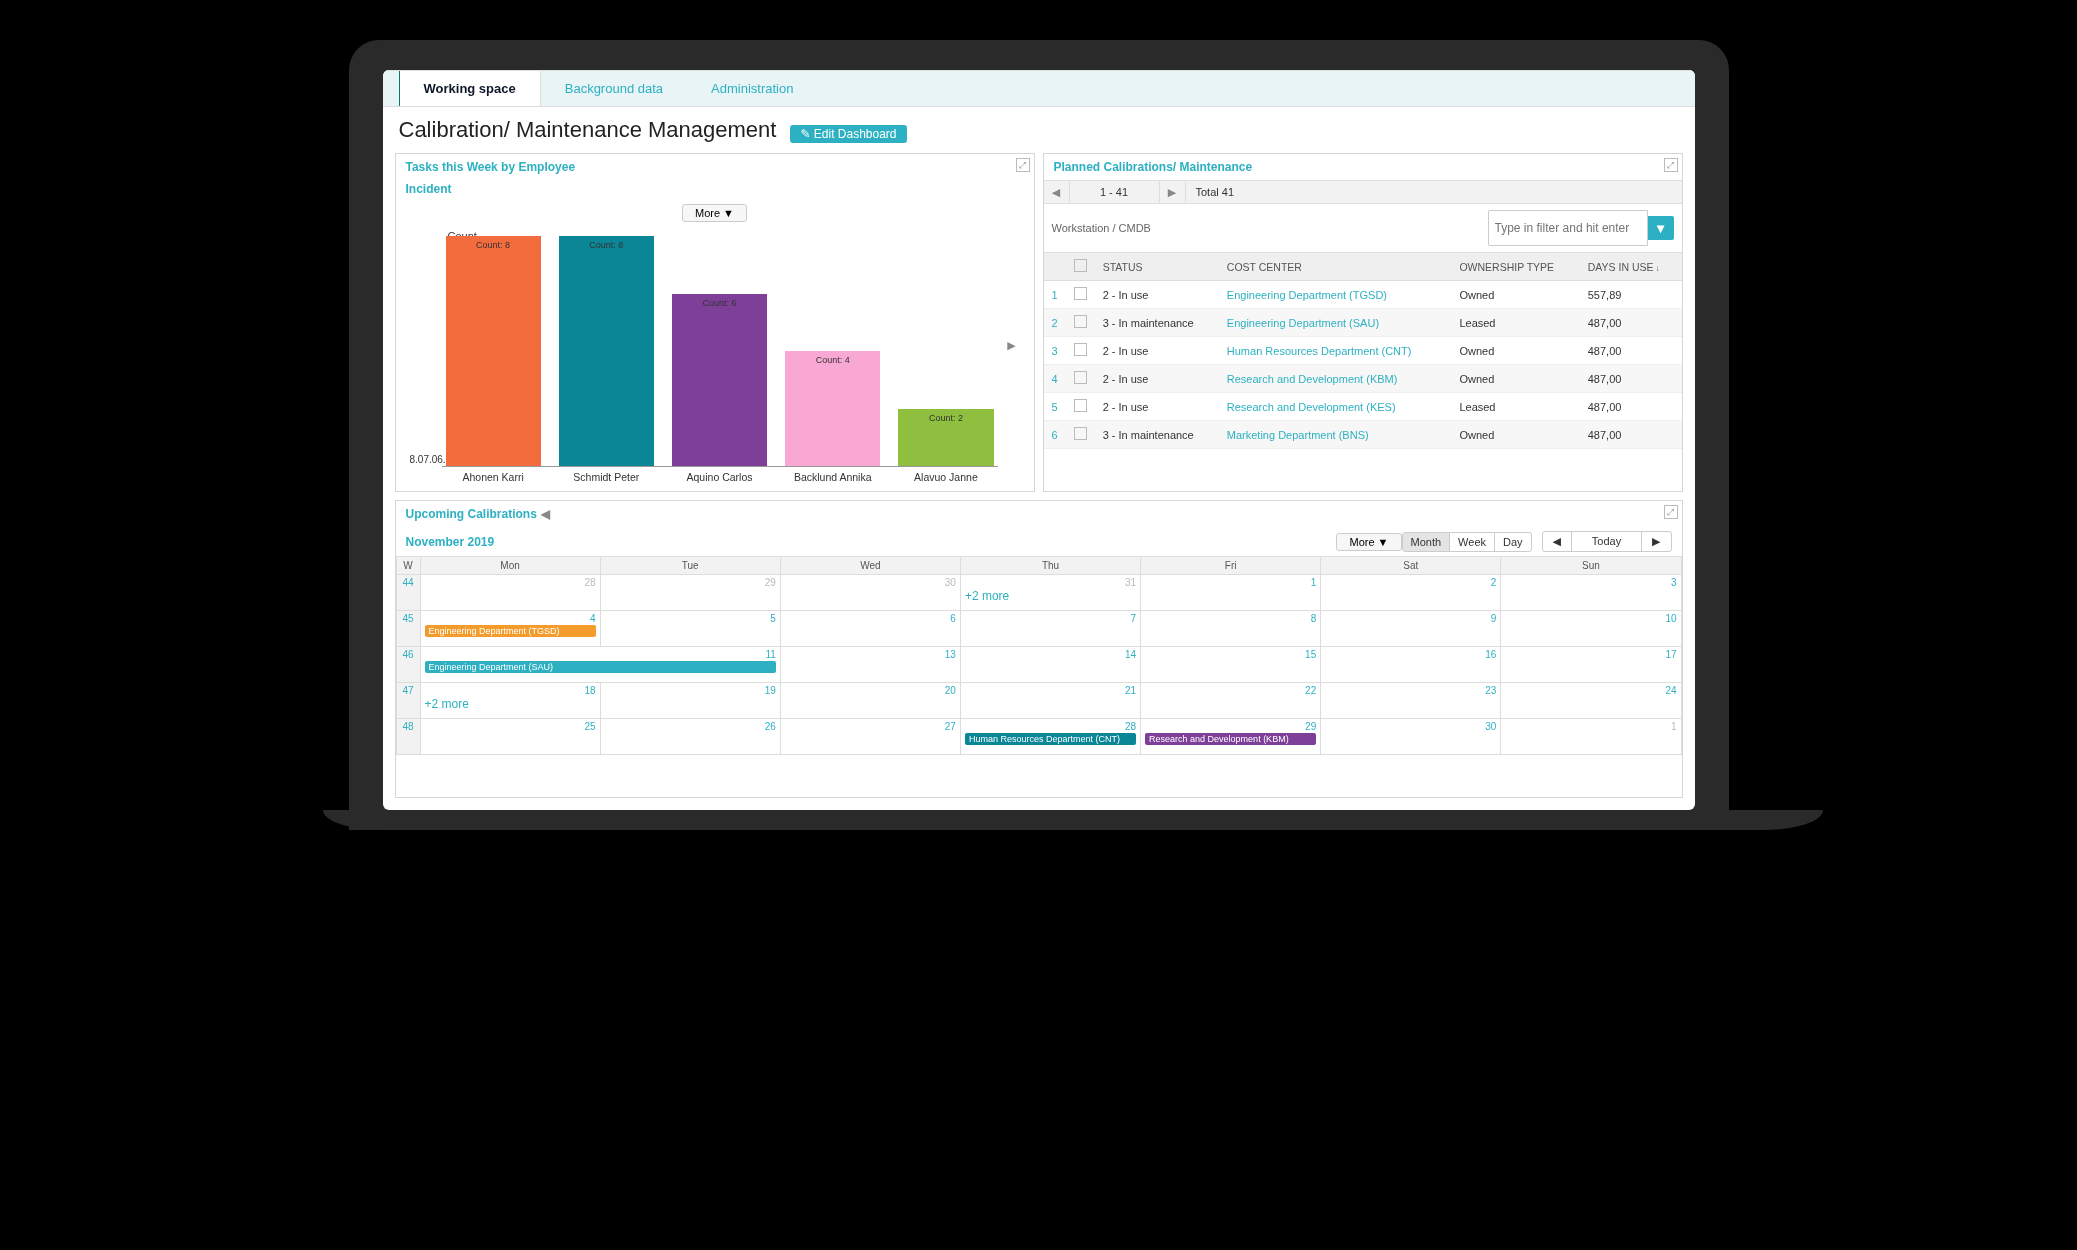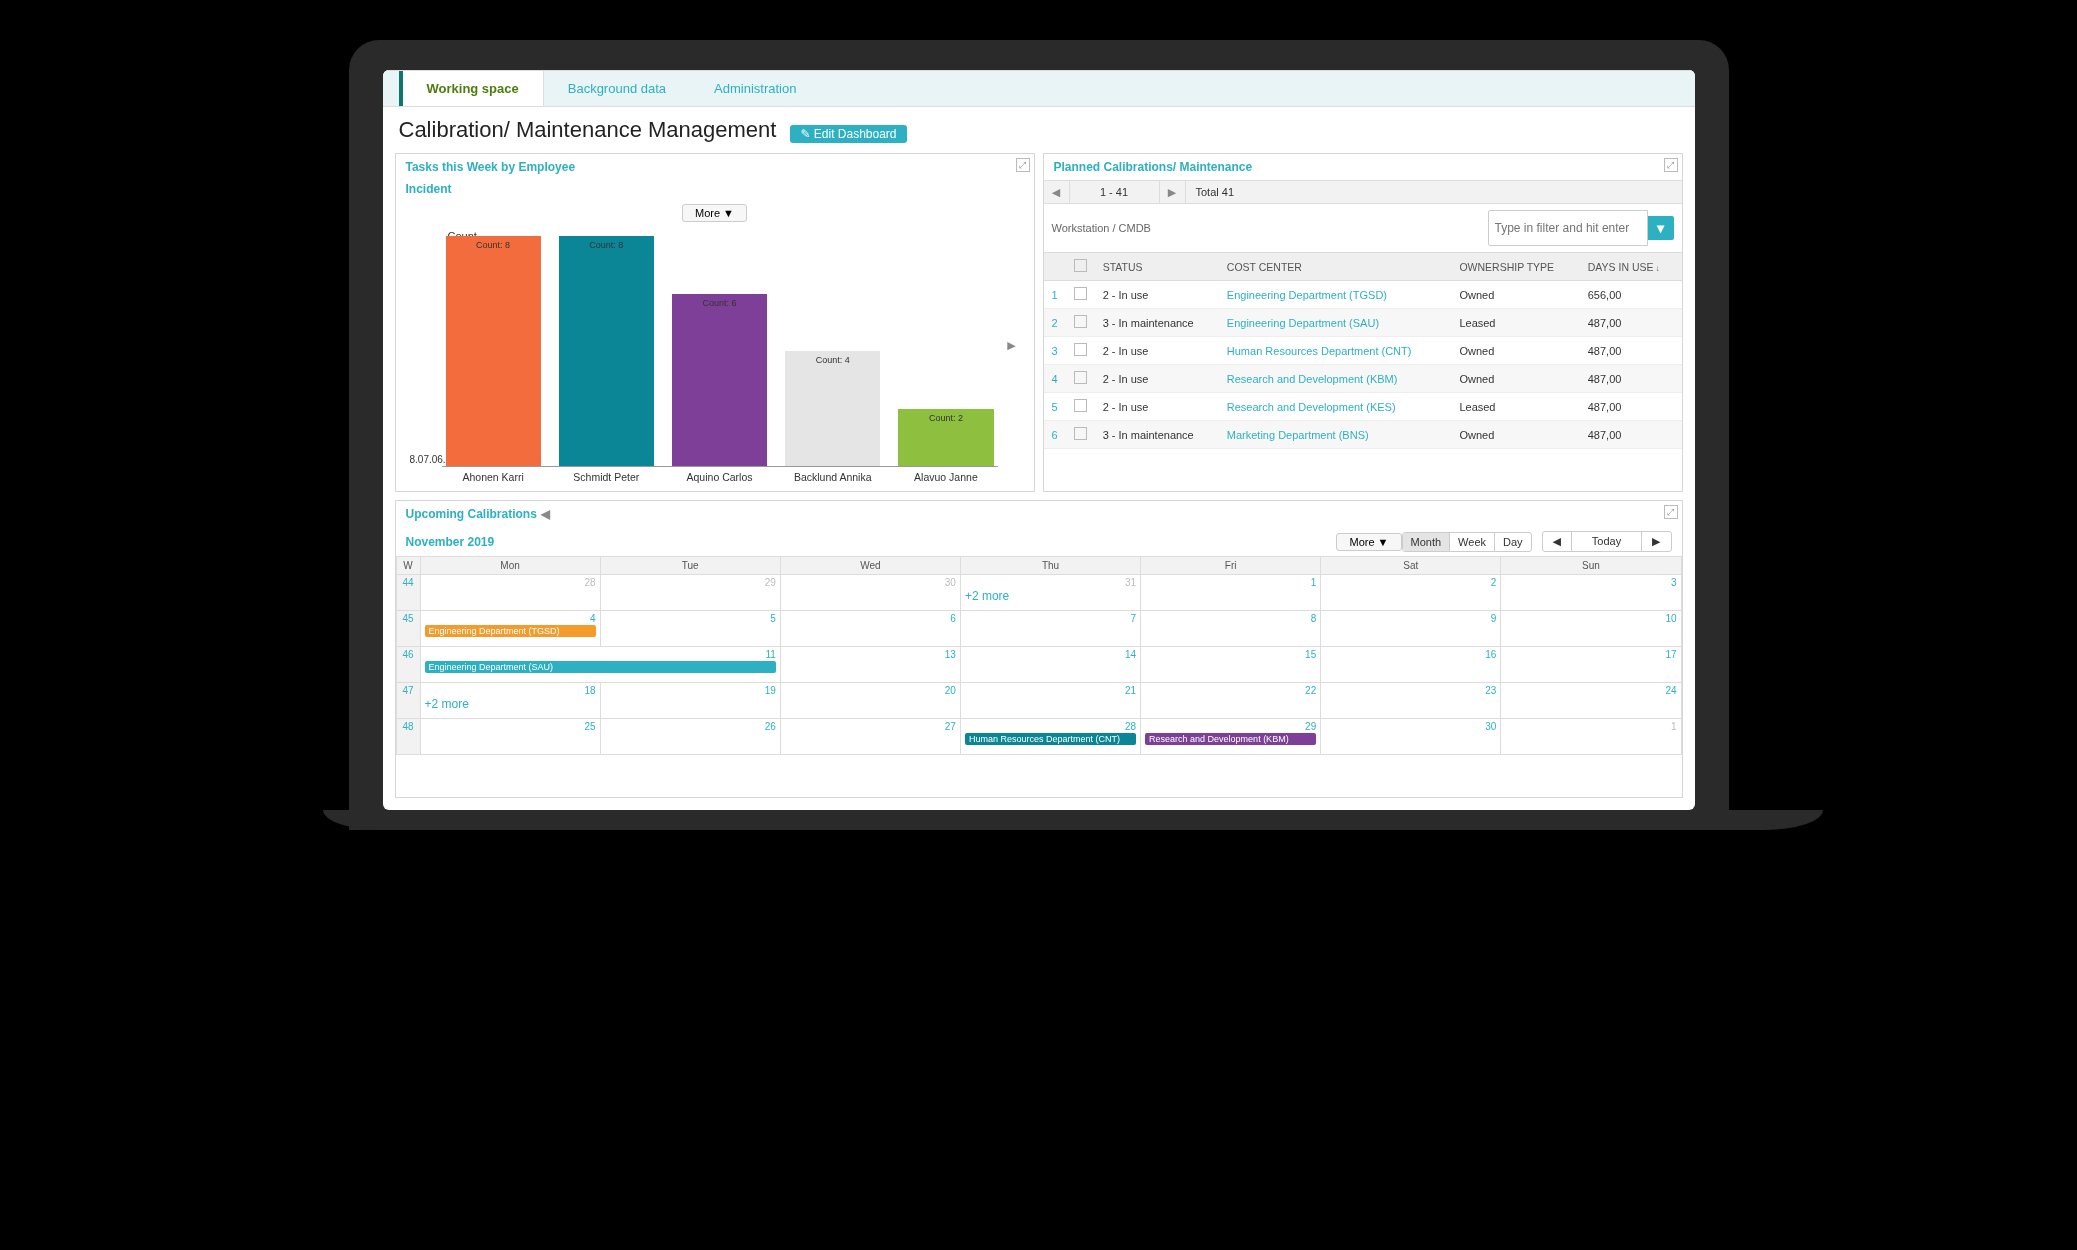--- a/index.html
+++ b/index.html
@@ -6,21 +6,21 @@
 body{background:#000;display:flex;align-items:flex-start;justify-content:center;padding:40px 20px}
 .laptop{width:1380px;background:#2a2a2a;border-radius:30px 30px 0 0;padding:30px 34px 0 34px;position:relative}
 .screen{background:#fff;border-radius:6px;overflow:hidden;height:740px;display:flex;flex-direction:column;font-size:12px;color:#333}
 .topbar{display:flex;align-items:center;padding:8px 16px;gap:10px}
 .logo{font-size:30px;font-weight:300;color:#2db1c2;letter-spacing:1px}
 .search-input{height:26px;width:160px;border:1px solid #ccc;border-radius:3px;padding:0 6px}
 .btn-teal{background:#2db1c2;color:#fff;border:none;border-radius:3px;height:26px;min-width:30px;padding:0 8px;cursor:pointer;display:inline-flex;align-items:center;justify-content:center;font-size:12px}
 .spacer{flex:1}
 .tabs{display:flex;gap:0;background:#e8f4f6;border-top:1px solid #ddd;border-bottom:1px solid #ddd;padding:0 16px}
 .tab{padding:10px 24px;color:#2db1c2;cursor:pointer;font-size:13px}
-.tab.active{background:#fff;color:#4d7c0f;font-weight:700;border-left:4px solid #0f766e;border-right:1px solid #ddd}
+.tab.active{background:#fff;color:#0f172a;font-weight:700;border-left:1px solid #0f766e;border-right:1px solid #ddd}
 .titlebar{display:flex;align-items:flex-end;gap:14px;padding:10px 16px}
 .page-title{font-size:22px;font-weight:400;color:#222}
 .edit-btn{background:#2db1c2;color:#fff;border:none;border-radius:3px;height:18px;padding:0 10px;cursor:pointer;font-size:12px}
 .dash{display:grid;grid-template-columns:1fr 1fr;grid-template-rows:auto auto;gap:8px;padding:0 12px 12px 12px;flex:1;overflow:hidden}
 .panel{border:1px solid #d6d6d6;background:#fff;position:relative;display:flex;flex-direction:column}
 .panel-wide{grid-column:1/3}
 .panel-head{display:flex;align-items:center;padding:6px 10px;color:#2db1c2;font-weight:700;font-size:12px}
 .expand-icon{position:absolute;top:4px;right:4px;width:14px;height:14px;border:1px solid #bbb;font-size:9px;text-align:center;line-height:12px;color:#888;cursor:pointer}
 .subhead{padding:2px 10px 6px 10px;color:#2db1c2;font-weight:700;font-size:12px}
 .more-wrap{display:flex;justify-content:center;padding:2px 0 8px 0}
@@ -122,21 +122,21 @@
           <div class="bars" id="bars">
                 <div class="bar" style="height: 100%; background: rgb(242, 108, 61);">
                   <div class="bar-lbl">Count: 8</div>
                 </div>
                 <div class="bar" style="height: 100%; background: rgb(11, 134, 150);">
                   <div class="bar-lbl">Count: 8</div>
                 </div>
                 <div class="bar" style="height: 75%; background: rgb(125, 63, 152);">
                   <div class="bar-lbl">Count: 6</div>
                 </div>
-                <div class="bar" style="height: 50%; background: #e5e5e5;">
+                <div class="bar" style="height: 50%; background: #f9a8d4;">
                   <div class="bar-lbl">Count: 4</div>
                 </div>
                 <div class="bar" style="height: 25%; background: rgb(143, 191, 63);">
                   <div class="bar-lbl">Count: 2</div>
                 </div>
               </div>
           <div class="xlabels" id="xlabels">
                 <div>Ahonen Karri</div>
                 <div>Schmidt Peter</div>
                 <div>Aquino Carlos</div>
@@ -174,21 +174,21 @@
                 <th>DAYS IN USE<span class="sort-ind">↓</span></th>
               </tr>
             </thead>
         <tbody id="gridbody">
               <tr>
                 <td class="rownum">1</td>
                 <td><span class="cb"></span></td>
                 <td>2 - In use</td>
                 <td class="link">Engineering Department (TGSD)</td>
                 <td>Owned</td>
-                <td>656,00</td>
+                <td>557,89</td>
               </tr>
               <tr class="alt">
                 <td class="rownum">2</td>
                 <td><span class="cb"></span></td>
                 <td>3 - In maintenance</td>
                 <td class="link">Engineering Department (SAU)</td>
                 <td>Leased</td>
                 <td>487,00</td>
               </tr>
               <tr>

